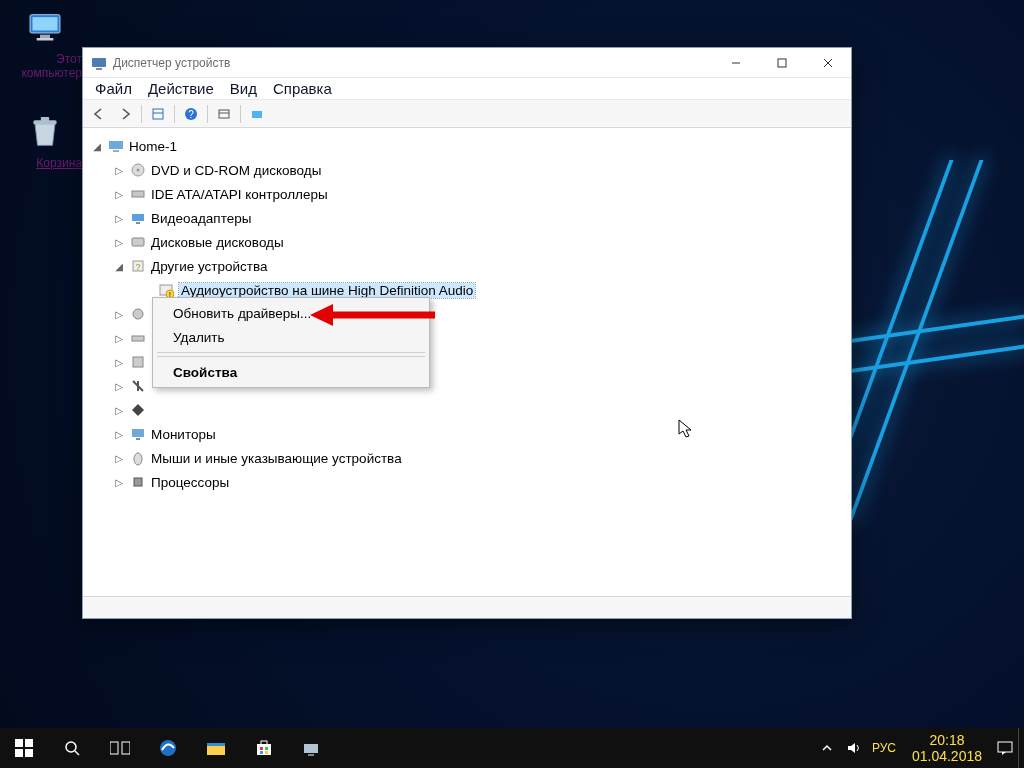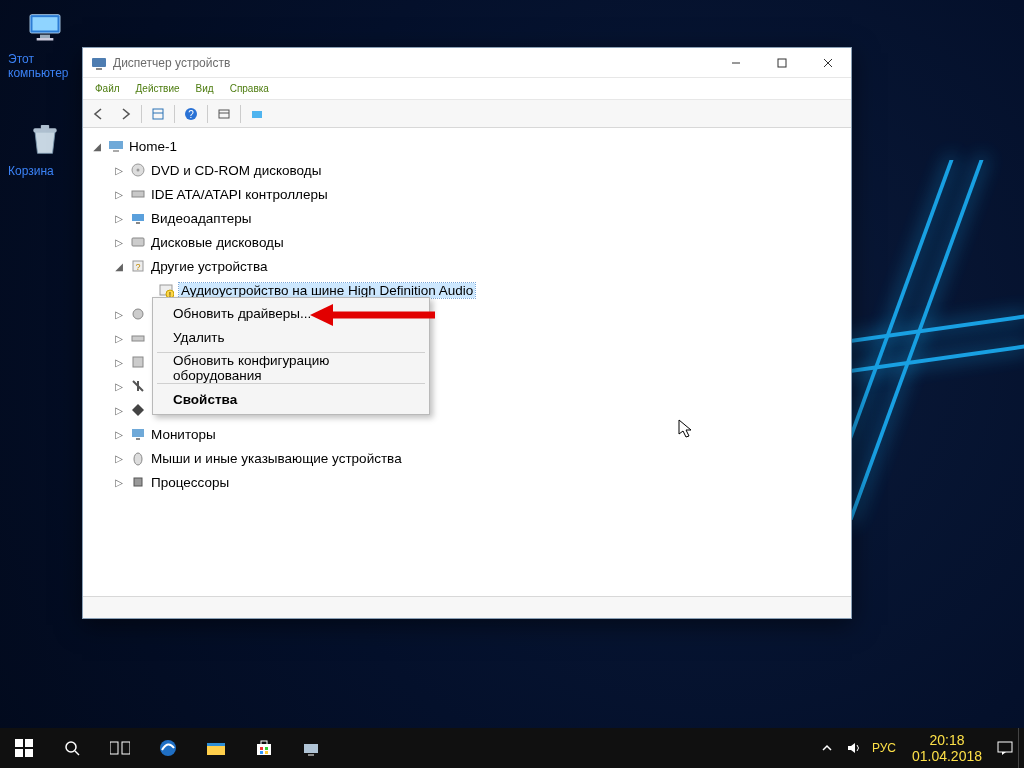--- a/index.html
+++ b/index.html
@@ -10,37 +10,37 @@
   }
   
   .logo-beams { position:absolute; right:0; top:160px; width:260px; height:360px; pointer-events:none; opacity:.9;}
   .beam { position:absolute; background:#1bb0f6; box-shadow:0 0 18px 4px rgba(27,176,246,.35);}
   .beam.v1{left:120px;top:0;width:4px;height:360px;transform:skewX(-20deg);}
   .beam.v2{left:150px;top:0;width:4px;height:360px;transform:skewX(-20deg);}
   .beam.h1{left:40px;top:170px;width:220px;height:4px;transform:skewY(-8deg);}
   .beam.h2{left:40px;top:200px;width:220px;height:4px;transform:skewY(-8deg);}
 
   
-  .desktop-icon { position:absolute; width:74px; text-align:left; color:#3b82f6; font-size:12px; line-height:1.2; }
+  .desktop-icon { position:absolute; width:74px; text-align:right; color:#701a75; font-size:12px; line-height:1.2; }
   .desktop-icon .glyph { width:40px; height:40px; margin:0 auto 4px; }
   .di-pc {left:8px; top:8px;}
-  .di-bin{left:8px; top:120px;}
+  .di-bin{left:8px; top:112px;text-decoration:underline;}
 
   
   .win {
     position:absolute; left:82px; top:47px; width:770px; height:572px;
     background:#fff; border:1px solid #8aa0b6; box-shadow:0 6px 24px rgba(0,0,0,.5);
     display:flex; flex-direction:column;
   }
   .titlebar{height:30px; display:flex; align-items:center; padding:0 0 0 8px; background:#fff; color:#6b6b6b; font-size:12px; border-bottom:1px solid #e7e7e7;}
   .titlebar .ti{width:16px;height:16px;margin-right:6px;}
   .winbtns{margin-left:auto; display:flex;}
   .winbtn{width:46px;height:30px;display:flex;align-items:center;justify-content:center;color:#555;}
 
-  .menubar{height:22px;display:flex;gap:0;padding:0 4px;align-items:center;font-size:10px;color:#4d7c0f;border-bottom:1px solid #e7e7e7;}
+  .menubar{height:22px;display:flex;gap:0;padding:0 4px;align-items:center;font-size:15px;color:#0f172a;border-bottom:1px solid #e7e7e7;}
   .menuitem{padding:2px 8px;}
 
   .toolbar{height:28px;display:flex;align-items:center;gap:2px;padding:2px 4px;border-bottom:1px solid #d8d8d8;background:#f7f7f7;}
   .tbtn{width:24px;height:22px;display:flex;align-items:center;justify-content:center;border:1px solid transparent;}
   .tsep{width:1px;height:18px;background:#ccc;margin:0 2px;}
 
   .treepane{flex:1;overflow:auto;background:#fff;font-size:13.5px;color:#000;padding:6px 0;}
   .node{display:flex;align-items:center;height:24px;white-space:nowrap;}
   .node .exp{width:12px;height:12px;margin-right:2px;display:inline-flex;align-items:center;justify-content:center;font-size:10px;color:#636363;}
   .node .ico{width:18px;height:18px;margin:0 4px 0 2px;display:inline-flex;align-items:center;justify-content:center;}
@@ -323,21 +323,20 @@
       </div>
   </div>
 
   <div class="statusbar"></div>
 </div>
 
 <div class="ctxmenu">
   <div class="ctxitem">Обновить драйверы...</div>
   <div class="ctxitem">Удалить</div>
   <div class="ctxsep"></div>
-  <div class="ctxitem">Обновить конфигурацию оборудования</div>
   <div class="ctxsep"></div>
   <div class="ctxitem bold">Свойства</div>
 </div>
 
 <svg class="redarrow" width="140" height="30">
   <line x1="20" y1="15" x2="130" y2="15" stroke="#e20000" stroke-width="7"></line>
   <polygon points="5,15 28,4 28,26" fill="#e20000"></polygon>
 </svg>
 
 <svg class="cursor" width="16" height="20">

